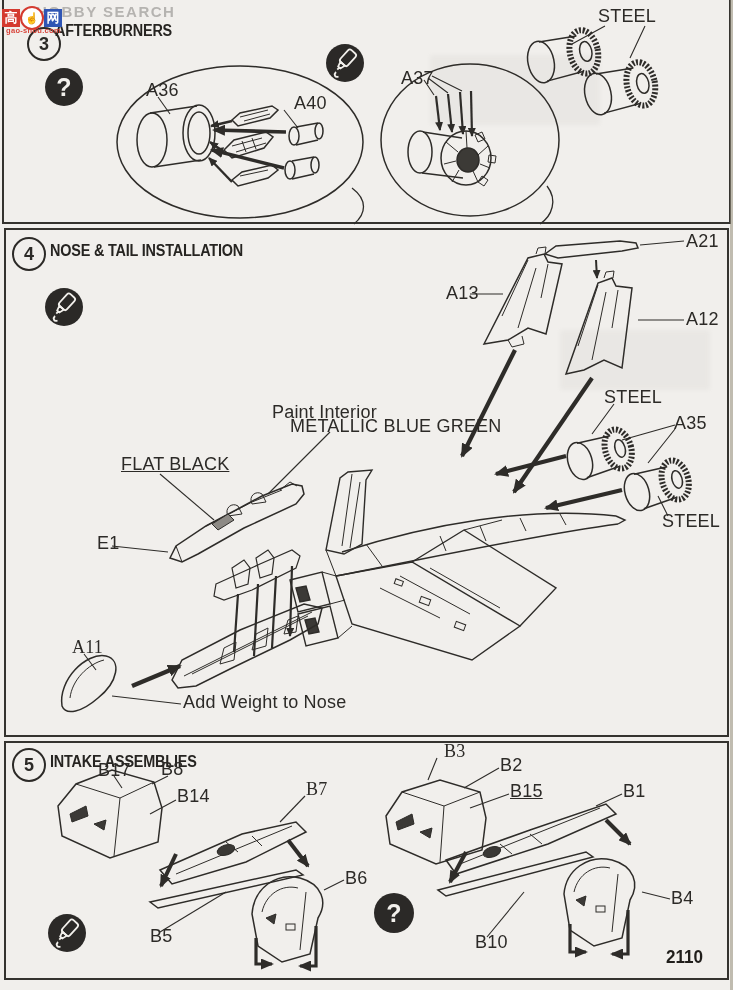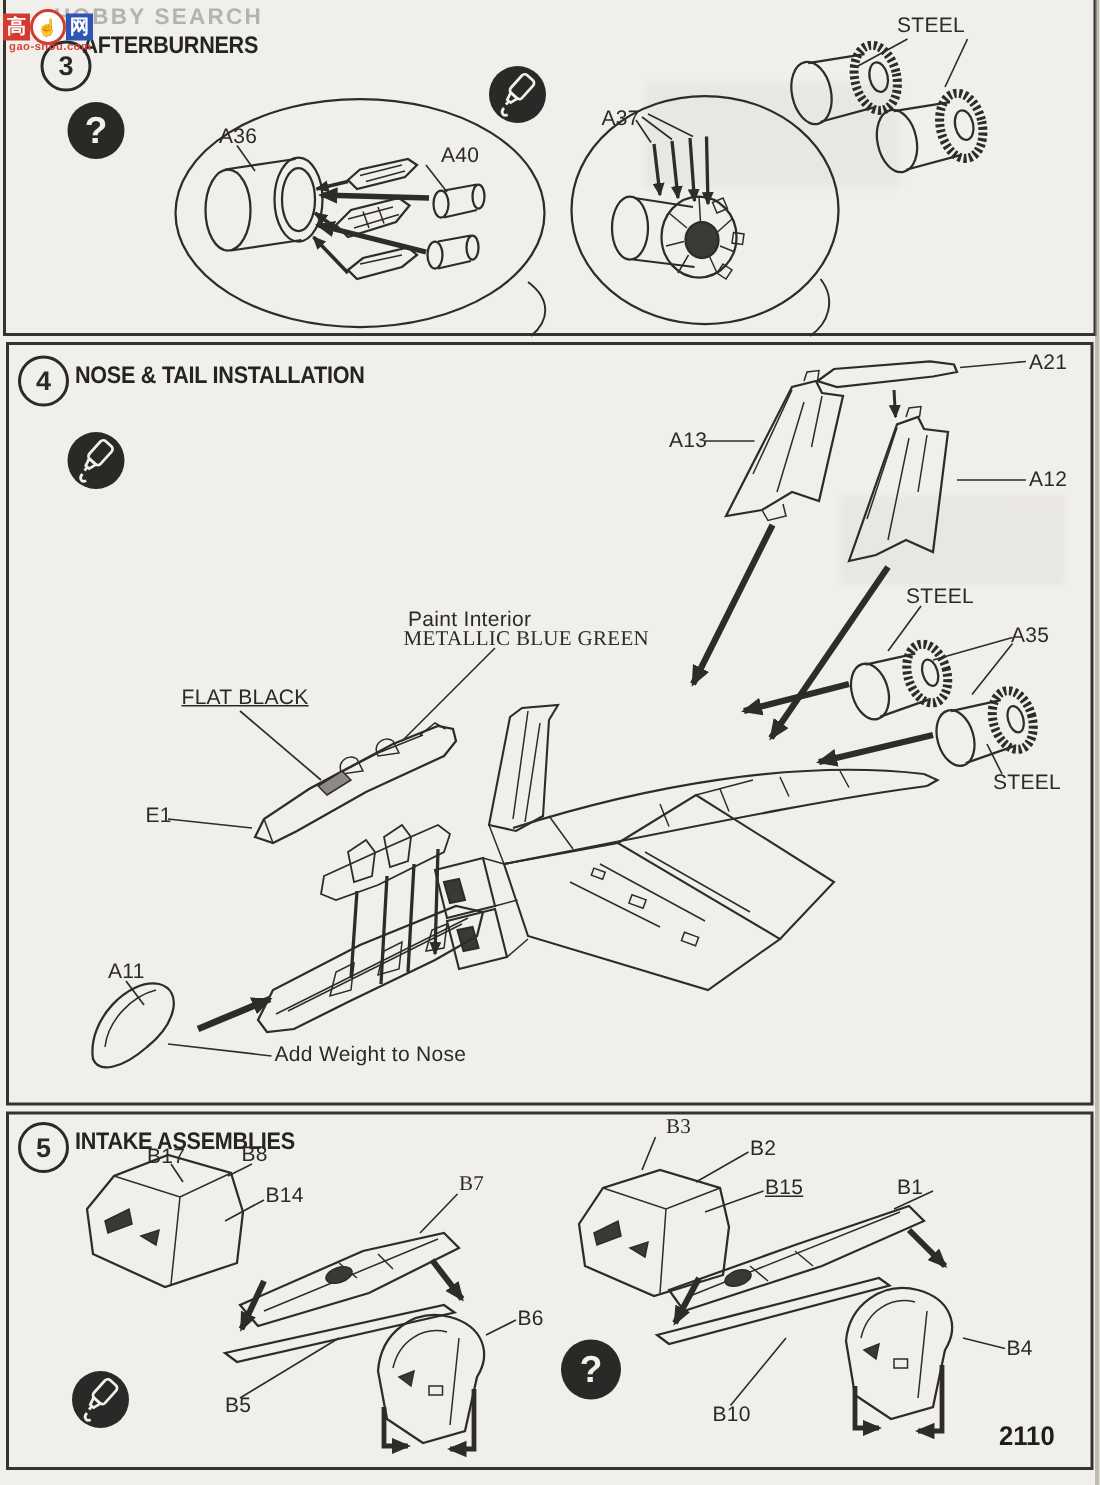--- a/index.html
+++ b/index.html
@@ -4,21 +4,21 @@
 <style>
   html,body{margin:0;padding:0;}
   body{
     width:733px;height:990px;position:relative;overflow:hidden;
     background:#f1efec;
     font-family:"Liberation Sans", sans-serif;
     color:#2e2c29;
   }
   .box{position:absolute;border:2px solid #35332f;}
   .lbl{
-    position:absolute;font-size:14px;letter-spacing:.2px;color:#2c2a27;
+    position:absolute;font-size:18px;letter-spacing:.2px;color:#2c2a27;
     white-space:nowrap;line-height:13px;
   }
   .sec-title{
     position:absolute;font-weight:700;font-size:16px;color:#262421;
     letter-spacing:-.2px;transform:scaleX(.9);transform-origin:left top;white-space:nowrap;
   }
   .circ-num{
     position:absolute;width:30px;height:30px;border:2.2px solid #2c2a27;border-radius:50%;
     display:flex;align-items:center;justify-content:center;
     font-weight:700;font-size:18px;color:#2c2a27;background:transparent;
@@ -374,38 +374,38 @@
     </g>
   </svg>
 </div>
 <div class="lbl" style="left:446px;top:287px;">A13</div>
 <div class="lbl" style="left:686px;top:235px;">A21</div>
 <div class="lbl" style="left:686px;top:313px;">A12</div>
 <div class="lbl" style="left:604px;top:391px;">STEEL</div>
 <div class="lbl" style="left:674px;top:417px;">A35</div>
 <div class="lbl" style="left:662px;top:515px;">STEEL</div>
 <div class="lbl" style="left:272px;top:406px;">Paint Interior</div>
-<div class="lbl" style="left:269px;top:420px;font-family:Liberation Serif, serif;">METALLIC BLUE GREEN</div>
+<div class="lbl" style="left:290px;top:420px;">METALLIC BLUE GREEN</div>
 <div class="lbl" style="left:121px;top:458px;text-decoration:underline;">FLAT BLACK</div>
 <div class="lbl" style="left:97px;top:537px;">E1</div>
-<div class="lbl" style="left:72px;top:641px;">A11</div>
+<div class="lbl" style="left:72px;top:641px;font-family:Liberation Serif, serif;">A11</div>
 <div class="lbl" style="left:183px;top:696px;text-align:right;">Add Weight to Nose</div>
 
 <div class="circ-num" style="left:12px;top:748px;">5</div>
 <div class="sec-title" style="left:50px;top:753px;">INTAKE ASSEMBLIES</div>
 <div class="lbl" style="left:98px;top:764px;">B17</div>
 <div class="lbl" style="left:161px;top:763px;">B8</div>
 <div class="lbl" style="left:177px;top:790px;">B14</div>
 <div class="lbl" style="left:306px;top:783px;font-family:Liberation Serif, serif;">B7</div>
 <div class="lbl" style="left:345px;top:872px;">B6</div>
 <div class="lbl" style="left:150px;top:930px;">B5</div>
 <div class="lbl" style="left:444px;top:745px;font-family:Liberation Serif, serif;">B3</div>
 <div class="lbl" style="left:500px;top:759px;">B2</div>
 <div class="lbl" style="left:510px;top:785px;text-decoration:underline;">B15</div>
-<div class="lbl" style="left:598px;top:785px;">B1</div>
+<div class="lbl" style="left:623px;top:785px;">B1</div>
 <div class="lbl" style="left:671px;top:892px;">B4</div>
 <div class="lbl" style="left:475px;top:936px;">B10</div>
 <div class="icon-circle" style="left:48px;top:914px;">
   <svg width="38" height="38" viewBox="0 0 38 38" style="position:static">
     <g stroke="#f2f0ec" fill="none" stroke-width="1.8">
       <g transform="translate(20,16) rotate(42)">
         <rect x="-5" y="-11" width="10" height="16" rx="2.5"></rect>
         <path d="M-3,5 L3,5 L1.5,10 L-1.5,10 Z M0,10 L0,13"></path>
       </g>
       <path d="M10,28 c-2.5,2.5 -1,6 2.5,4.5"></path>

